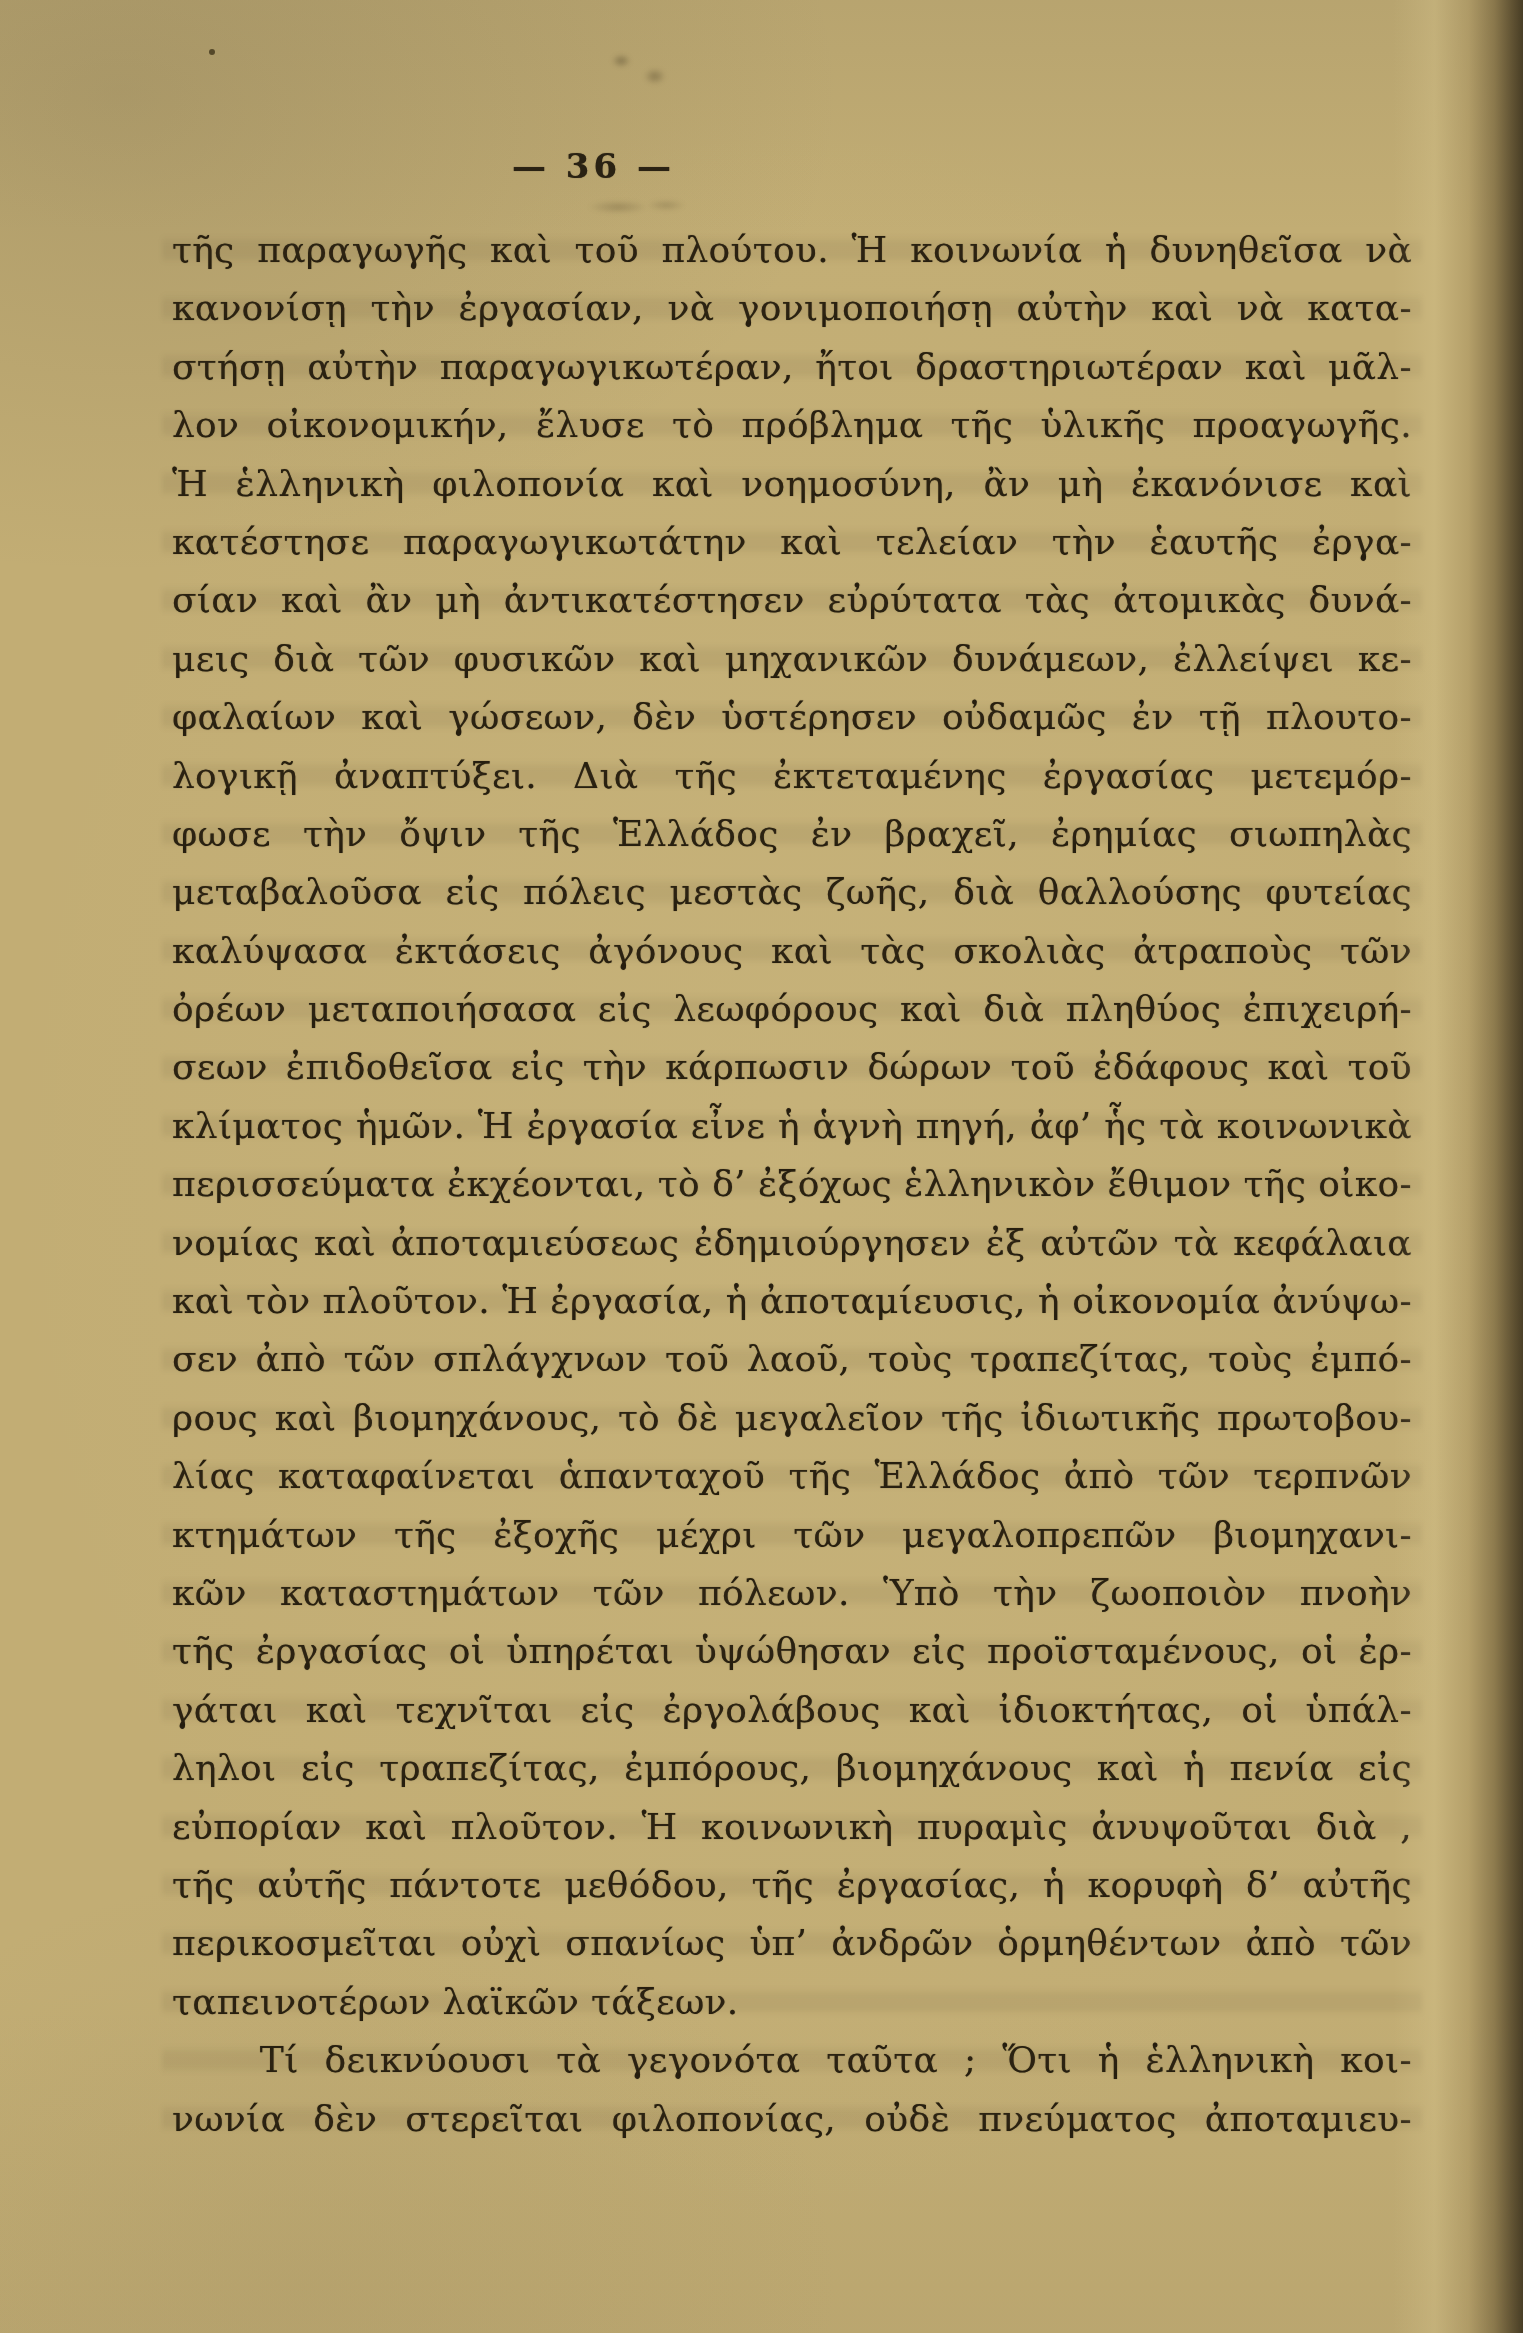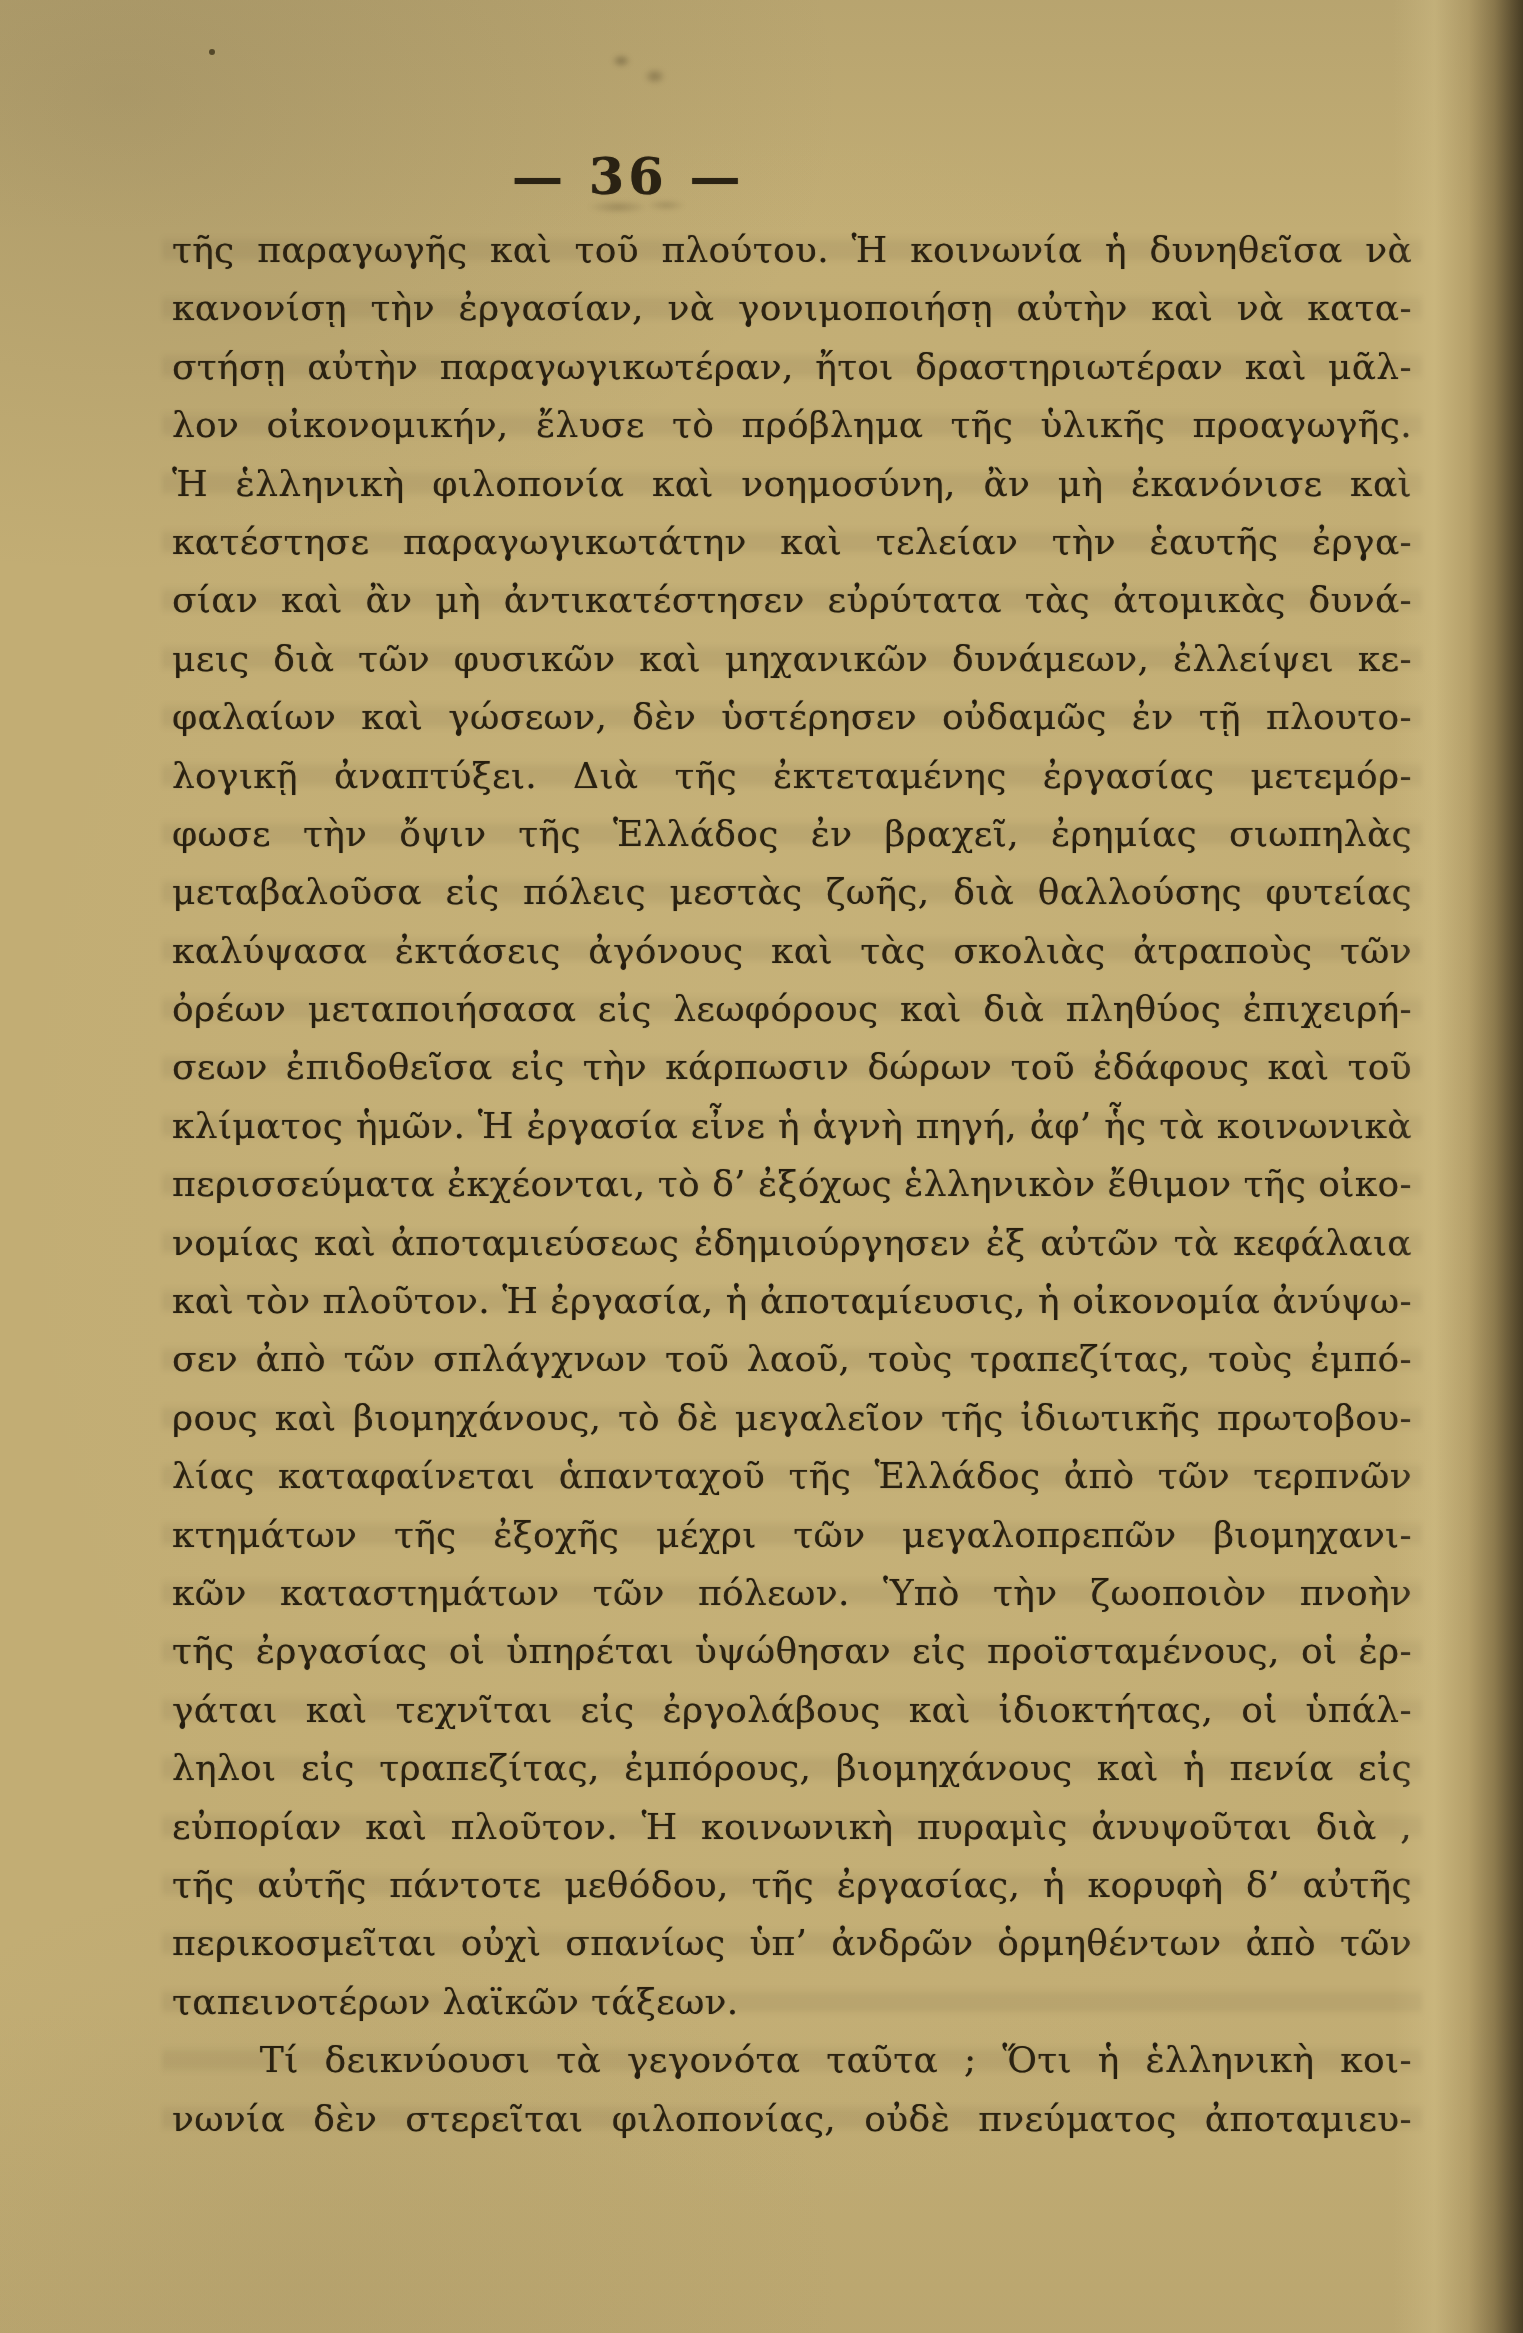--- a/index.html
+++ b/index.html
@@ -20,21 +20,21 @@
     background-image:
       radial-gradient(1200px 800px at 8% 4%, rgba(105,95,70,0.22), rgba(0,0,0,0) 60%),
       radial-gradient(900px 700px at 20% 98%, rgba(140,125,85,0.12), rgba(0,0,0,0) 60%),
       radial-gradient(1100px 1500px at 52% 50%, rgba(229,213,160,0.12), rgba(0,0,0,0) 72%),
       linear-gradient(180deg, rgba(110,100,75,0.12), rgba(0,0,0,0) 10%, rgba(0,0,0,0) 86%, rgba(120,105,70,0.10));
   }
   .page-number {
     position: absolute;
     left: 512px;
     top: 146px;
-    font-size: 51px;
+    font-size: 34px;
     font-weight: bold;
     letter-spacing: 4px;
     color: #2a2213;
     text-shadow: 0 0 1px rgba(40,32,16,0.6);
   }
   .text-block {
     position: absolute;
     left: 172px;
     top: 221px;
     width: 1240px;

